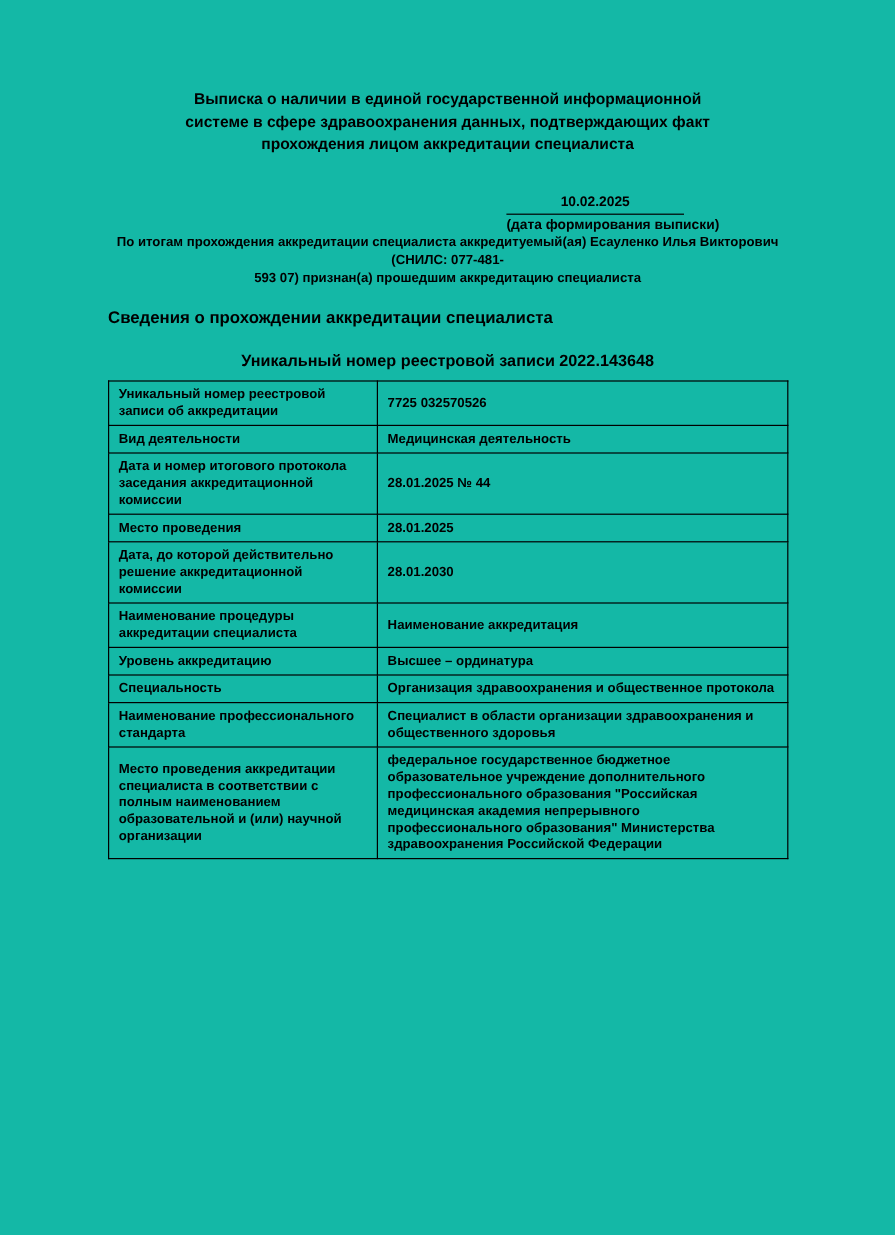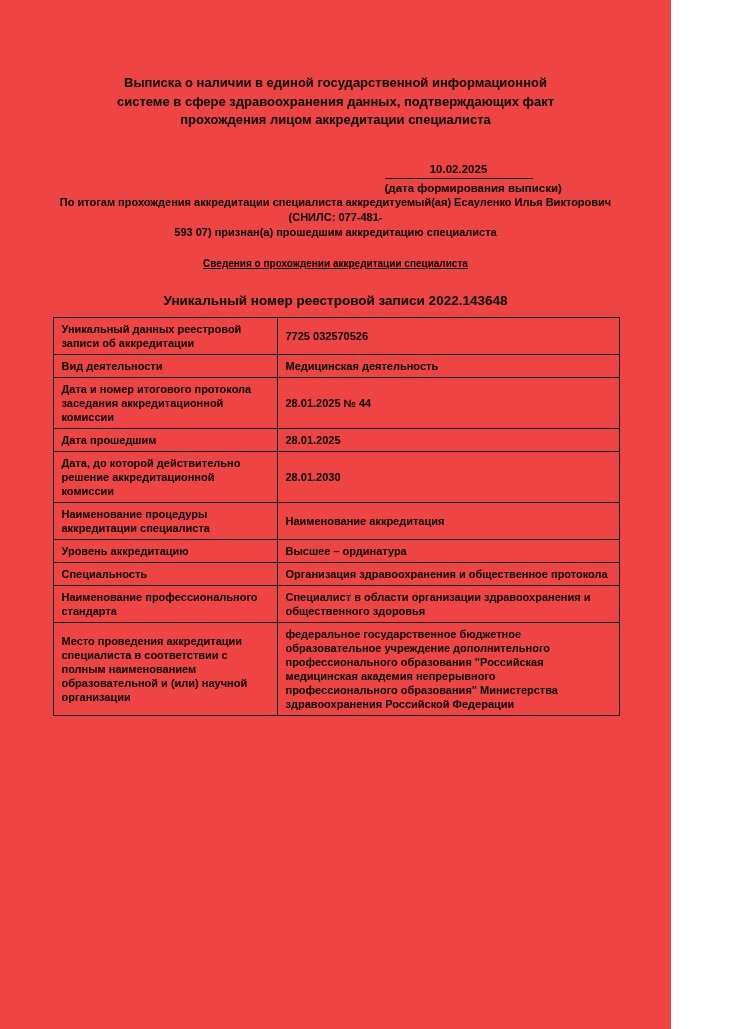--- a/index.html
+++ b/index.html
@@ -4,23 +4,23 @@
 <style>
   * { margin: 0; padding: 0; box-sizing: border-box; }
   html, body {
     width: 746px;
     background: #ffffff;
     font-family: "Liberation Sans", "DejaVu Sans", sans-serif;
     color: #000000;
   }
   .page {
     position: relative;
-    width: 671px;
+    width: 746px;
     height: 1029px;
-    background: #ef4444;
+    background: #14b8a6;
     overflow: hidden;
     padding-top: 74px;
   }
   .content {
     width: 566px;
     margin: 0 auto;
   }
   .doc-title {
     font-size: 13px;
     font-weight: 700;
@@ -51,24 +51,22 @@
   }
   .intro {
     margin-top: 0;
     font-size: 11px;
     font-weight: 700;
     line-height: 15px;
     text-align: center;
   }
   .section-heading {
     margin-top: 17px;
-    font-size: 10px;
+    font-size: 14px;
     font-weight: 700;
-    text-align: center;
-    text-decoration: underline;
     line-height: 14px;
   }
   .record-heading {
     margin-top: 21px;
     font-size: 13.5px;
     font-weight: 700;
     text-align: center;
     line-height: 17px;
   }
   table.acc-table {
@@ -115,33 +113,33 @@
 
     <div class="record-heading">Уникальный номер реестровой записи 2022.143648</div>
 
     <table class="acc-table">
       <colgroup>
           <col class="c-label">
           <col class="c-value">
         </colgroup>
       <tbody>
         <tr>
-          <td>Уникальный данных реестровой записи об аккредитации</td>
+          <td>Уникальный номер реестровой записи об аккредитации</td>
           <td>7725 032570526</td>
         </tr>
         <tr>
           <td>Вид деятельности</td>
           <td>Медицинская деятельность</td>
         </tr>
         <tr>
           <td>Дата и номер итогового протокола заседания аккредитационной комиссии</td>
           <td>28.01.2025 № 44</td>
         </tr>
         <tr>
-          <td>Дата прошедшим</td>
+          <td>Место проведения</td>
           <td>28.01.2025</td>
         </tr>
         <tr>
           <td>Дата, до которой действительно решение аккредитационной комиссии</td>
           <td>28.01.2030</td>
         </tr>
         <tr>
           <td>Наименование процедуры аккредитации специалиста</td>
           <td>Наименование аккредитация</td>
         </tr>

